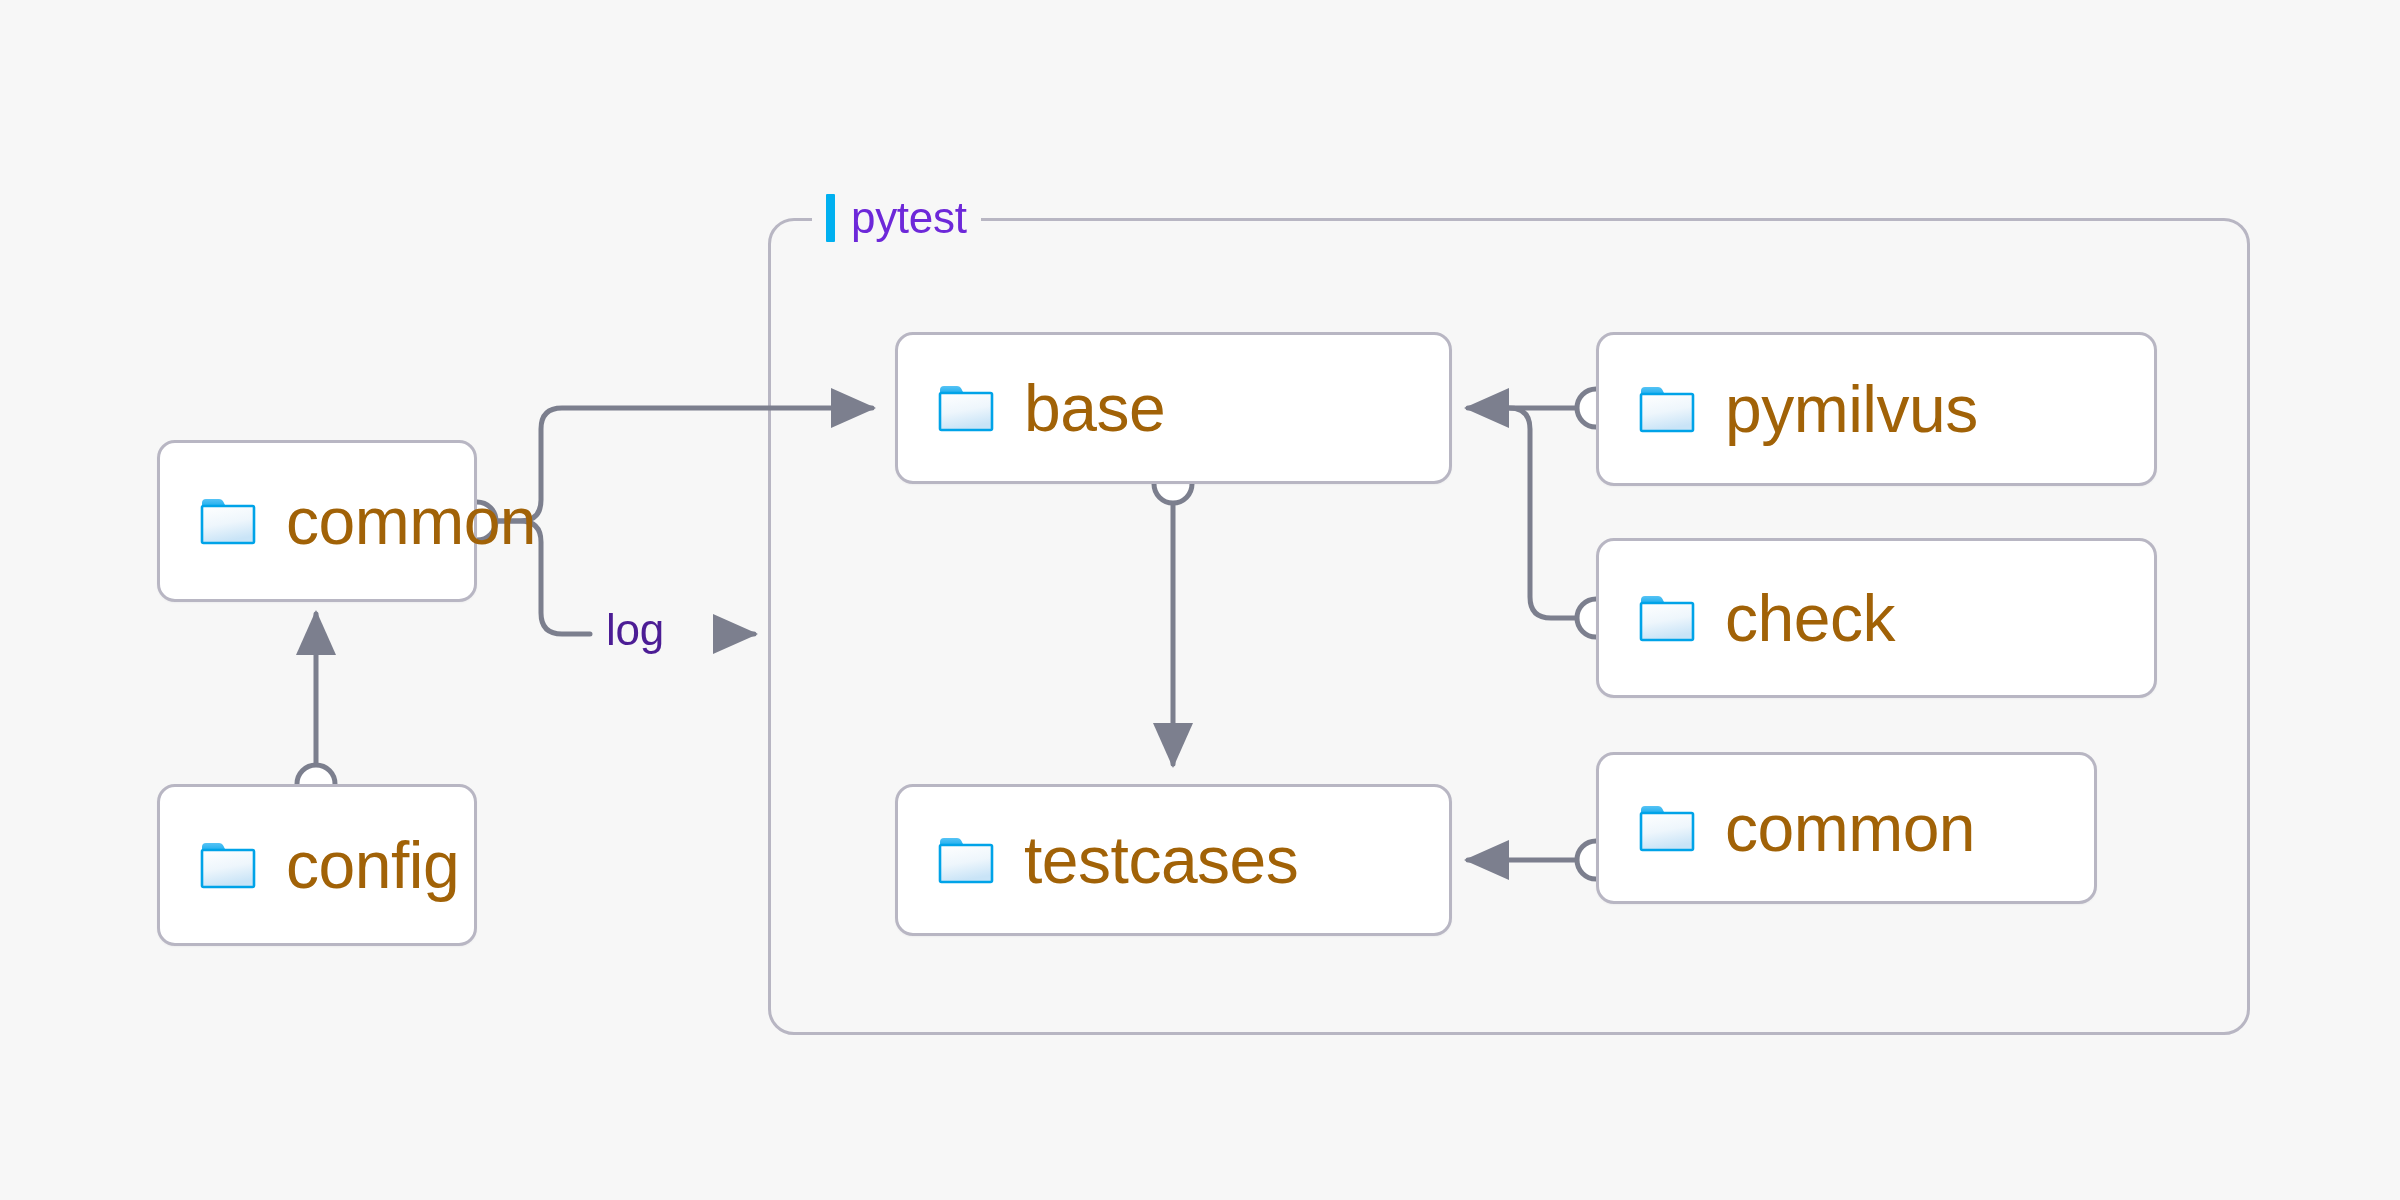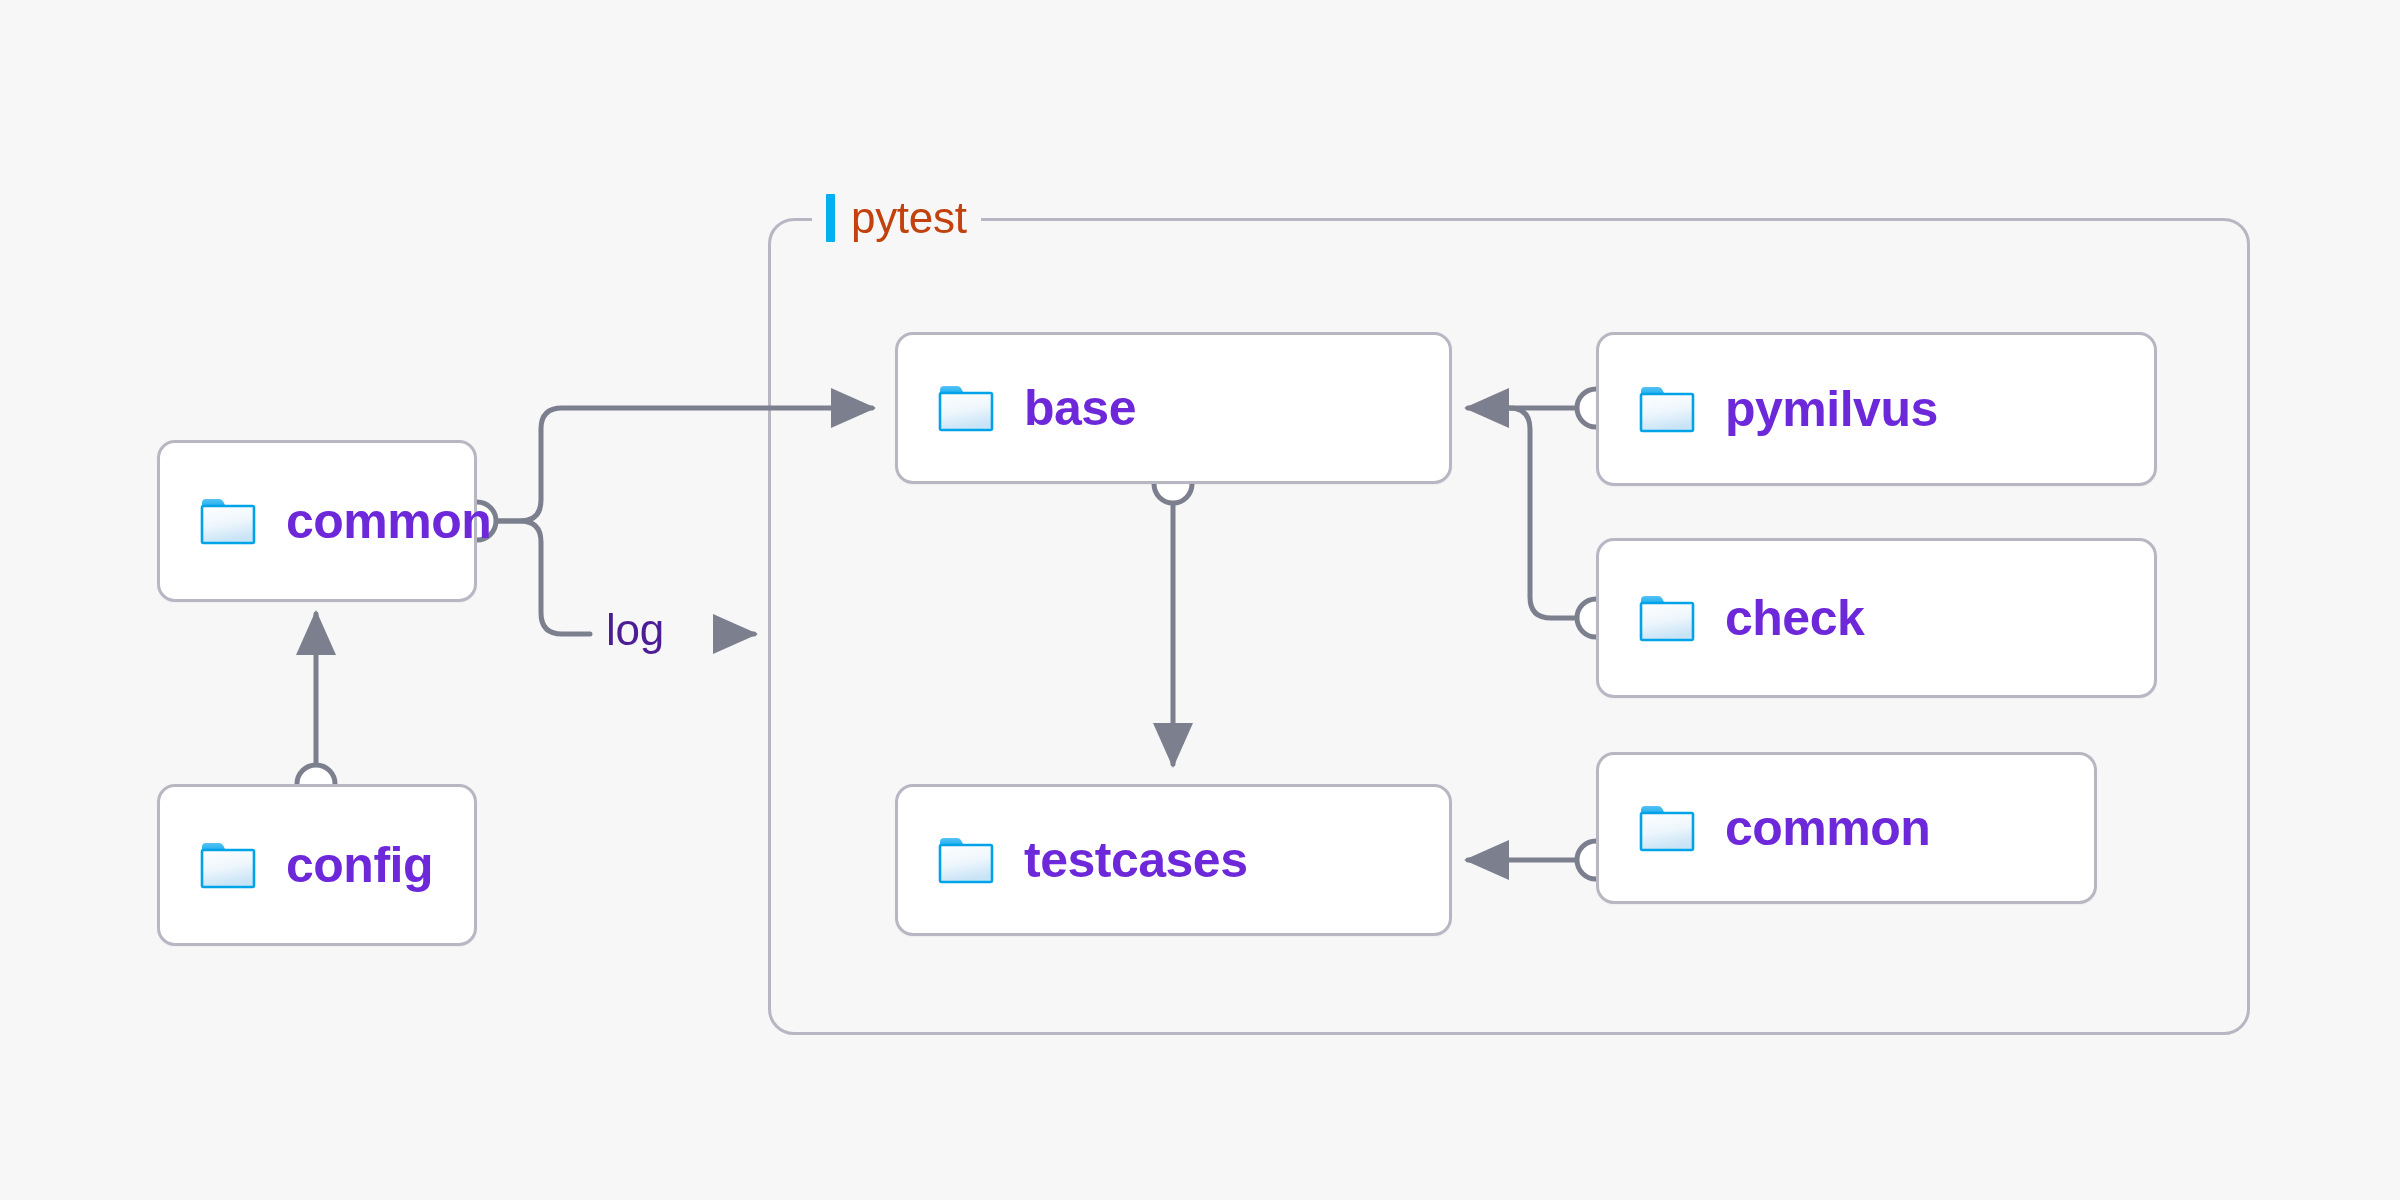--- a/index.html
+++ b/index.html
@@ -34,45 +34,44 @@
     height: 56px;
   }
   .group-accent-bar {
     width: 9px;
     height: 48px;
     background: #00b0f0;
     border-radius: 1px;
   }
   .group-label-text {
     font-size: 44px;
-    color: #c2410c;
+    color: #6d28d9;
     letter-spacing: -0.3px;
     white-space: nowrap;
   }
 
   
   .node {
     position: absolute;
     box-sizing: border-box;
     background: #ffffff;
     border: 3px solid #b8b6c3;
     border-radius: 18px;
     display: flex;
     align-items: center;
     padding-left: 40px;
     gap: 30px;
     box-shadow: 0 1px 2px rgba(20,20,40,0.04);
   }
   .node-label {
-    font-size: 50px;
-    color: #6d28d9;
+    font-size: 66px;
+    color: #a16207;
     letter-spacing: -0.5px;
     white-space: nowrap;
     line-height: 1;
-    font-weight: bold;
   }
   .folder-icon {
     flex: 0 0 auto;
     width: 56px;
     height: 48px;
     display: block;
   }
 
   
   #edges {

